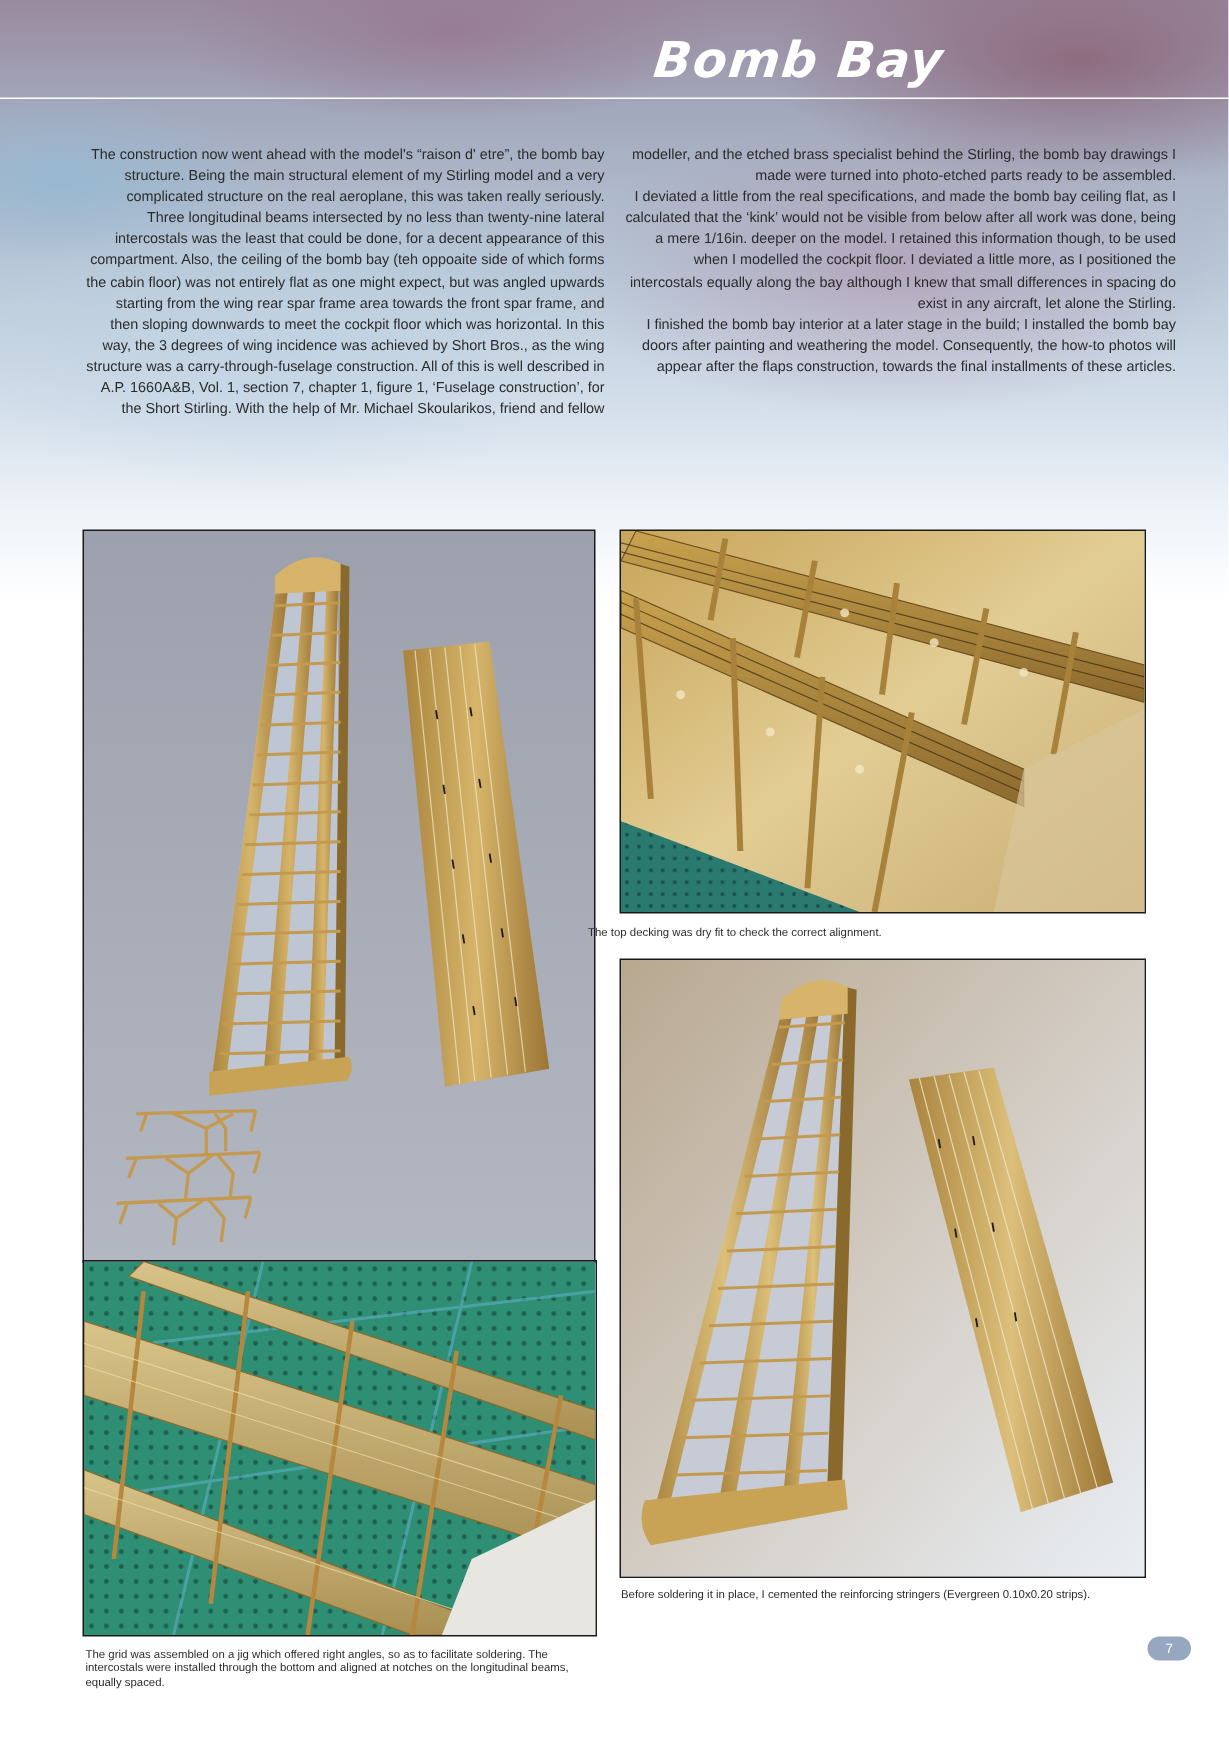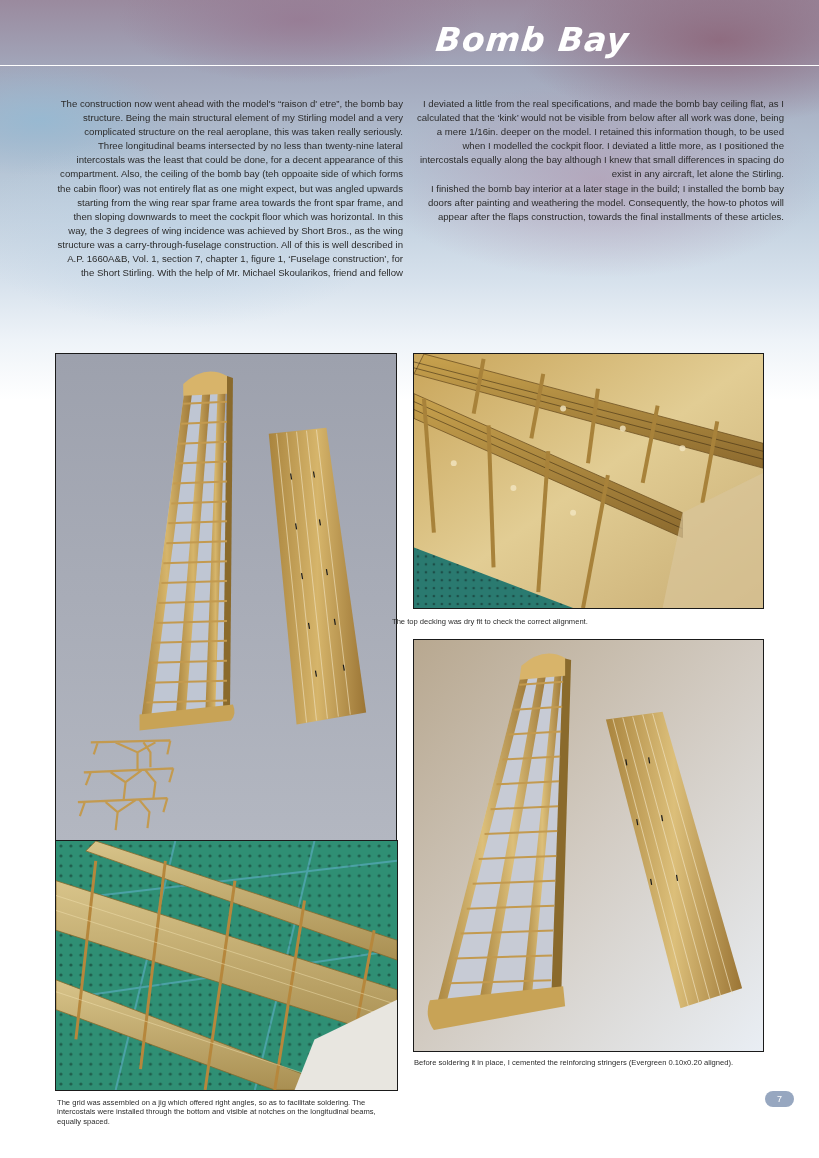--- a/index.html
+++ b/index.html
@@ -47,20 +47,21 @@
 <body>
 
 <div class="sky"></div>
 <div class="header-rule"></div>
 <div class="title">Bomb Bay</div>
 
 <div class="body-col col-left">
   <p>The construction now went ahead with the model's “raison d' etre”, the bomb bay structure. Being the main structural element of my Stirling model and a very complicated structure on the real aeroplane, this was taken really seriously. Three longitudinal beams intersected by no less than twenty-nine lateral intercostals was the least that could be done, for a decent appearance of this compartment. Also, the ceiling of the bomb bay (teh oppoaite side of which forms the cabin floor) was not entirely flat as one might expect, but was angled upwards starting from the wing rear spar frame area towards the front spar frame, and then sloping downwards to meet the cockpit floor which was horizontal. In this way, the 3 degrees of wing incidence was achieved by Short Bros., as the wing structure was a carry-through-fuselage construction. All of this is well described in A.P. 1660A&amp;B, Vol. 1, section 7, chapter 1, figure 1, ‘Fuselage construction’, for the Short Stirling. With the help of Mr. Michael Skoularikos, friend and fellow</p>
 </div>
 <div class="body-col col-right">
+  <p>modeller, and the etched brass specialist behind the Stirling, the bomb bay drawings I made were turned into photo-etched parts ready to be assembled.</p>
   <p>I deviated a little from the real specifications, and made the bomb bay ceiling flat, as I calculated that the ‘kink’ would not be visible from below after all work was done, being a mere 1/16in. deeper on the model. I retained this information though, to be used when I modelled the cockpit floor. I deviated a little more, as I positioned the intercostals equally along the bay although I knew that small differences in spacing do exist in any aircraft, let alone the Stirling.</p>
   <p>I finished the bomb bay interior at a later stage in the build; I installed the bomb bay doors after painting and weathering the model. Consequently, the how-to photos will appear after the flaps construction, towards the final installments of these articles.</p>
 </div>
 
 <div class="photo" style="left:55px; top:353px; width:342px; height:489px;">
   <svg viewBox="0 0 342 489" preserveAspectRatio="none">
     <defs>
       <linearGradient id="g1bg" x1="0" y1="0" x2="0" y2="1">
         <stop offset="0" stop-color="#9da1ad"></stop>
           <stop offset="1" stop-color="#b3b7c1"></stop>
@@ -269,17 +270,17 @@
     <g stroke="#1a1a1a" stroke-width="1.2">
       <line x1="213" y1="120" x2="214" y2="126"></line>
         <line x1="236" y1="118" x2="237" y2="124"></line>
       <line x1="224" y1="180" x2="225" y2="186"></line>
         <line x1="249" y1="176" x2="250" y2="182"></line>
       <line x1="238" y1="240" x2="239" y2="246"></line>
         <line x1="264" y1="236" x2="265" y2="242"></line>
     </g>
   </svg>
 </div>
-<div class="caption" style="left:414px; top:1058px; width:340px;">Before soldering it in place, I cemented the reinforcing stringers (Evergreen 0.10x0.20 aligned).</div>
-
-<div class="caption" style="left:57px; top:1098px; width:340px;">The grid was assembled on a jig which offered right angles, so as to facilitate soldering. The intercostals were installed through the bottom and visible at notches on the longitudinal beams, equally spaced.</div>
+<div class="caption" style="left:414px; top:1058px; width:340px;">Before soldering it in place, I cemented the reinforcing stringers (Evergreen 0.10x0.20 strips).</div>
+
+<div class="caption" style="left:57px; top:1098px; width:340px;">The grid was assembled on a jig which offered right angles, so as to facilitate soldering. The intercostals were installed through the bottom and aligned at notches on the longitudinal beams, equally spaced.</div>
 
 <div class="page-badge">7</div>
 
 </body></html>

